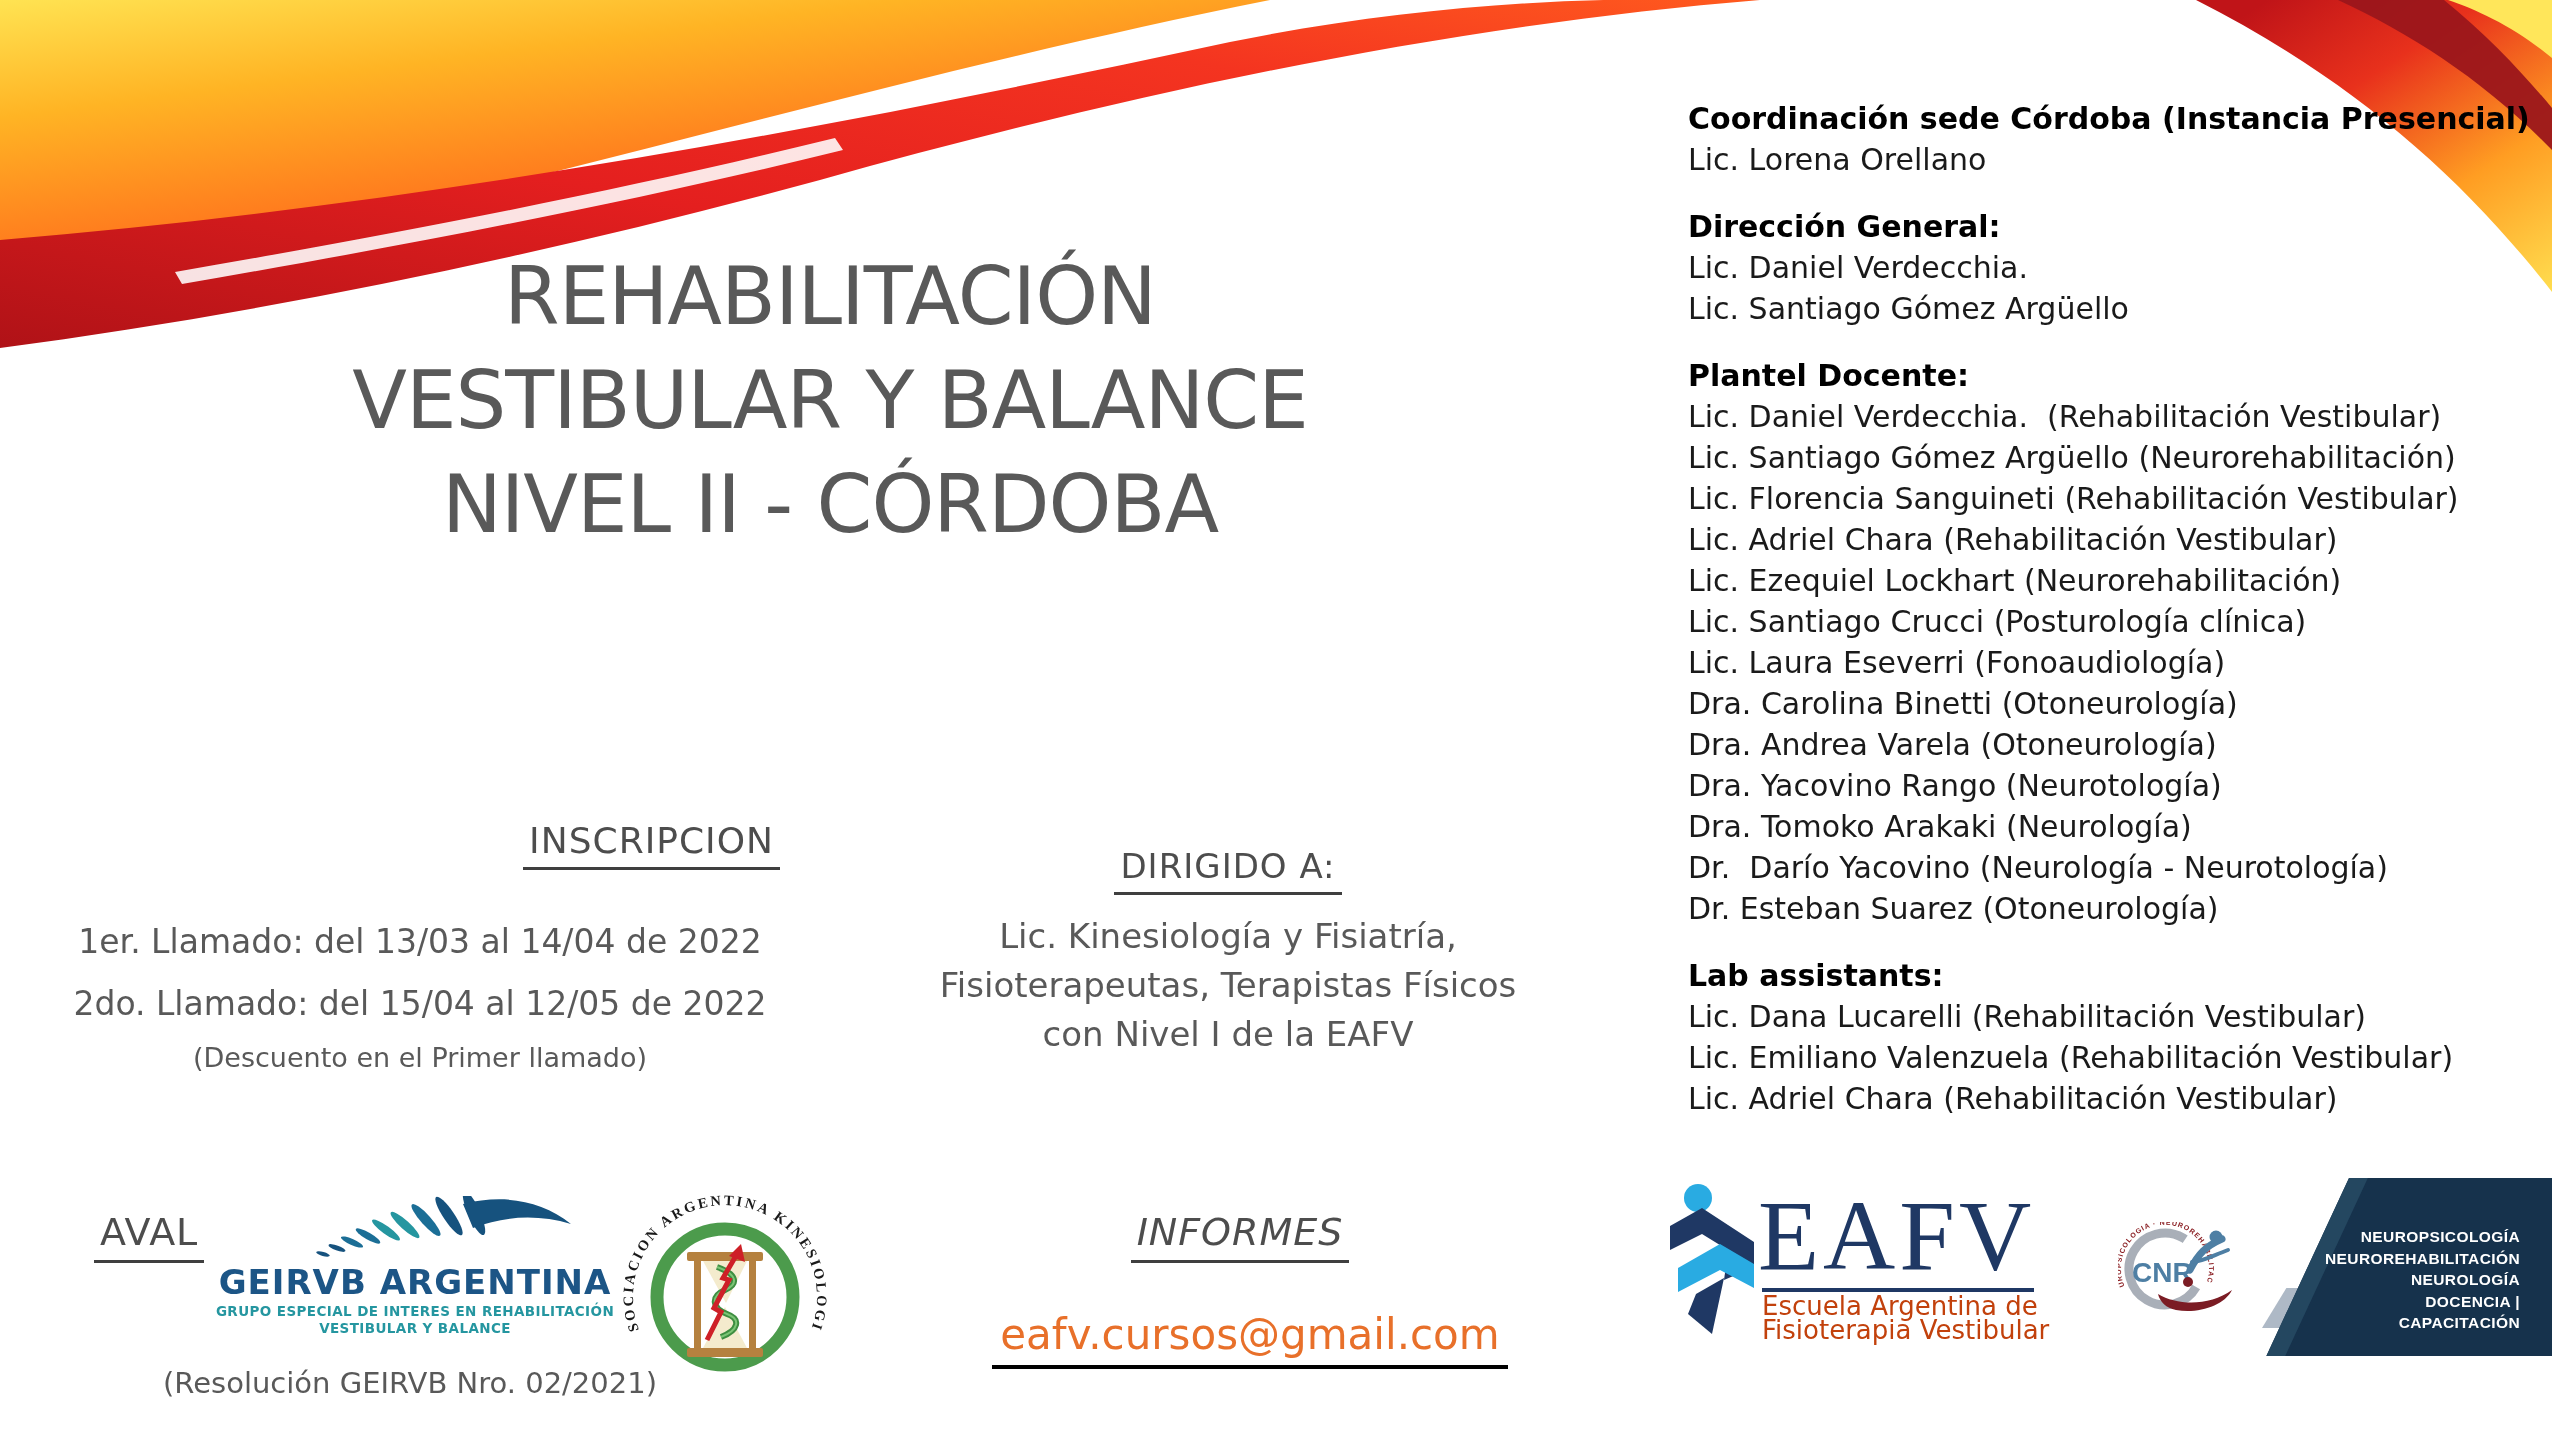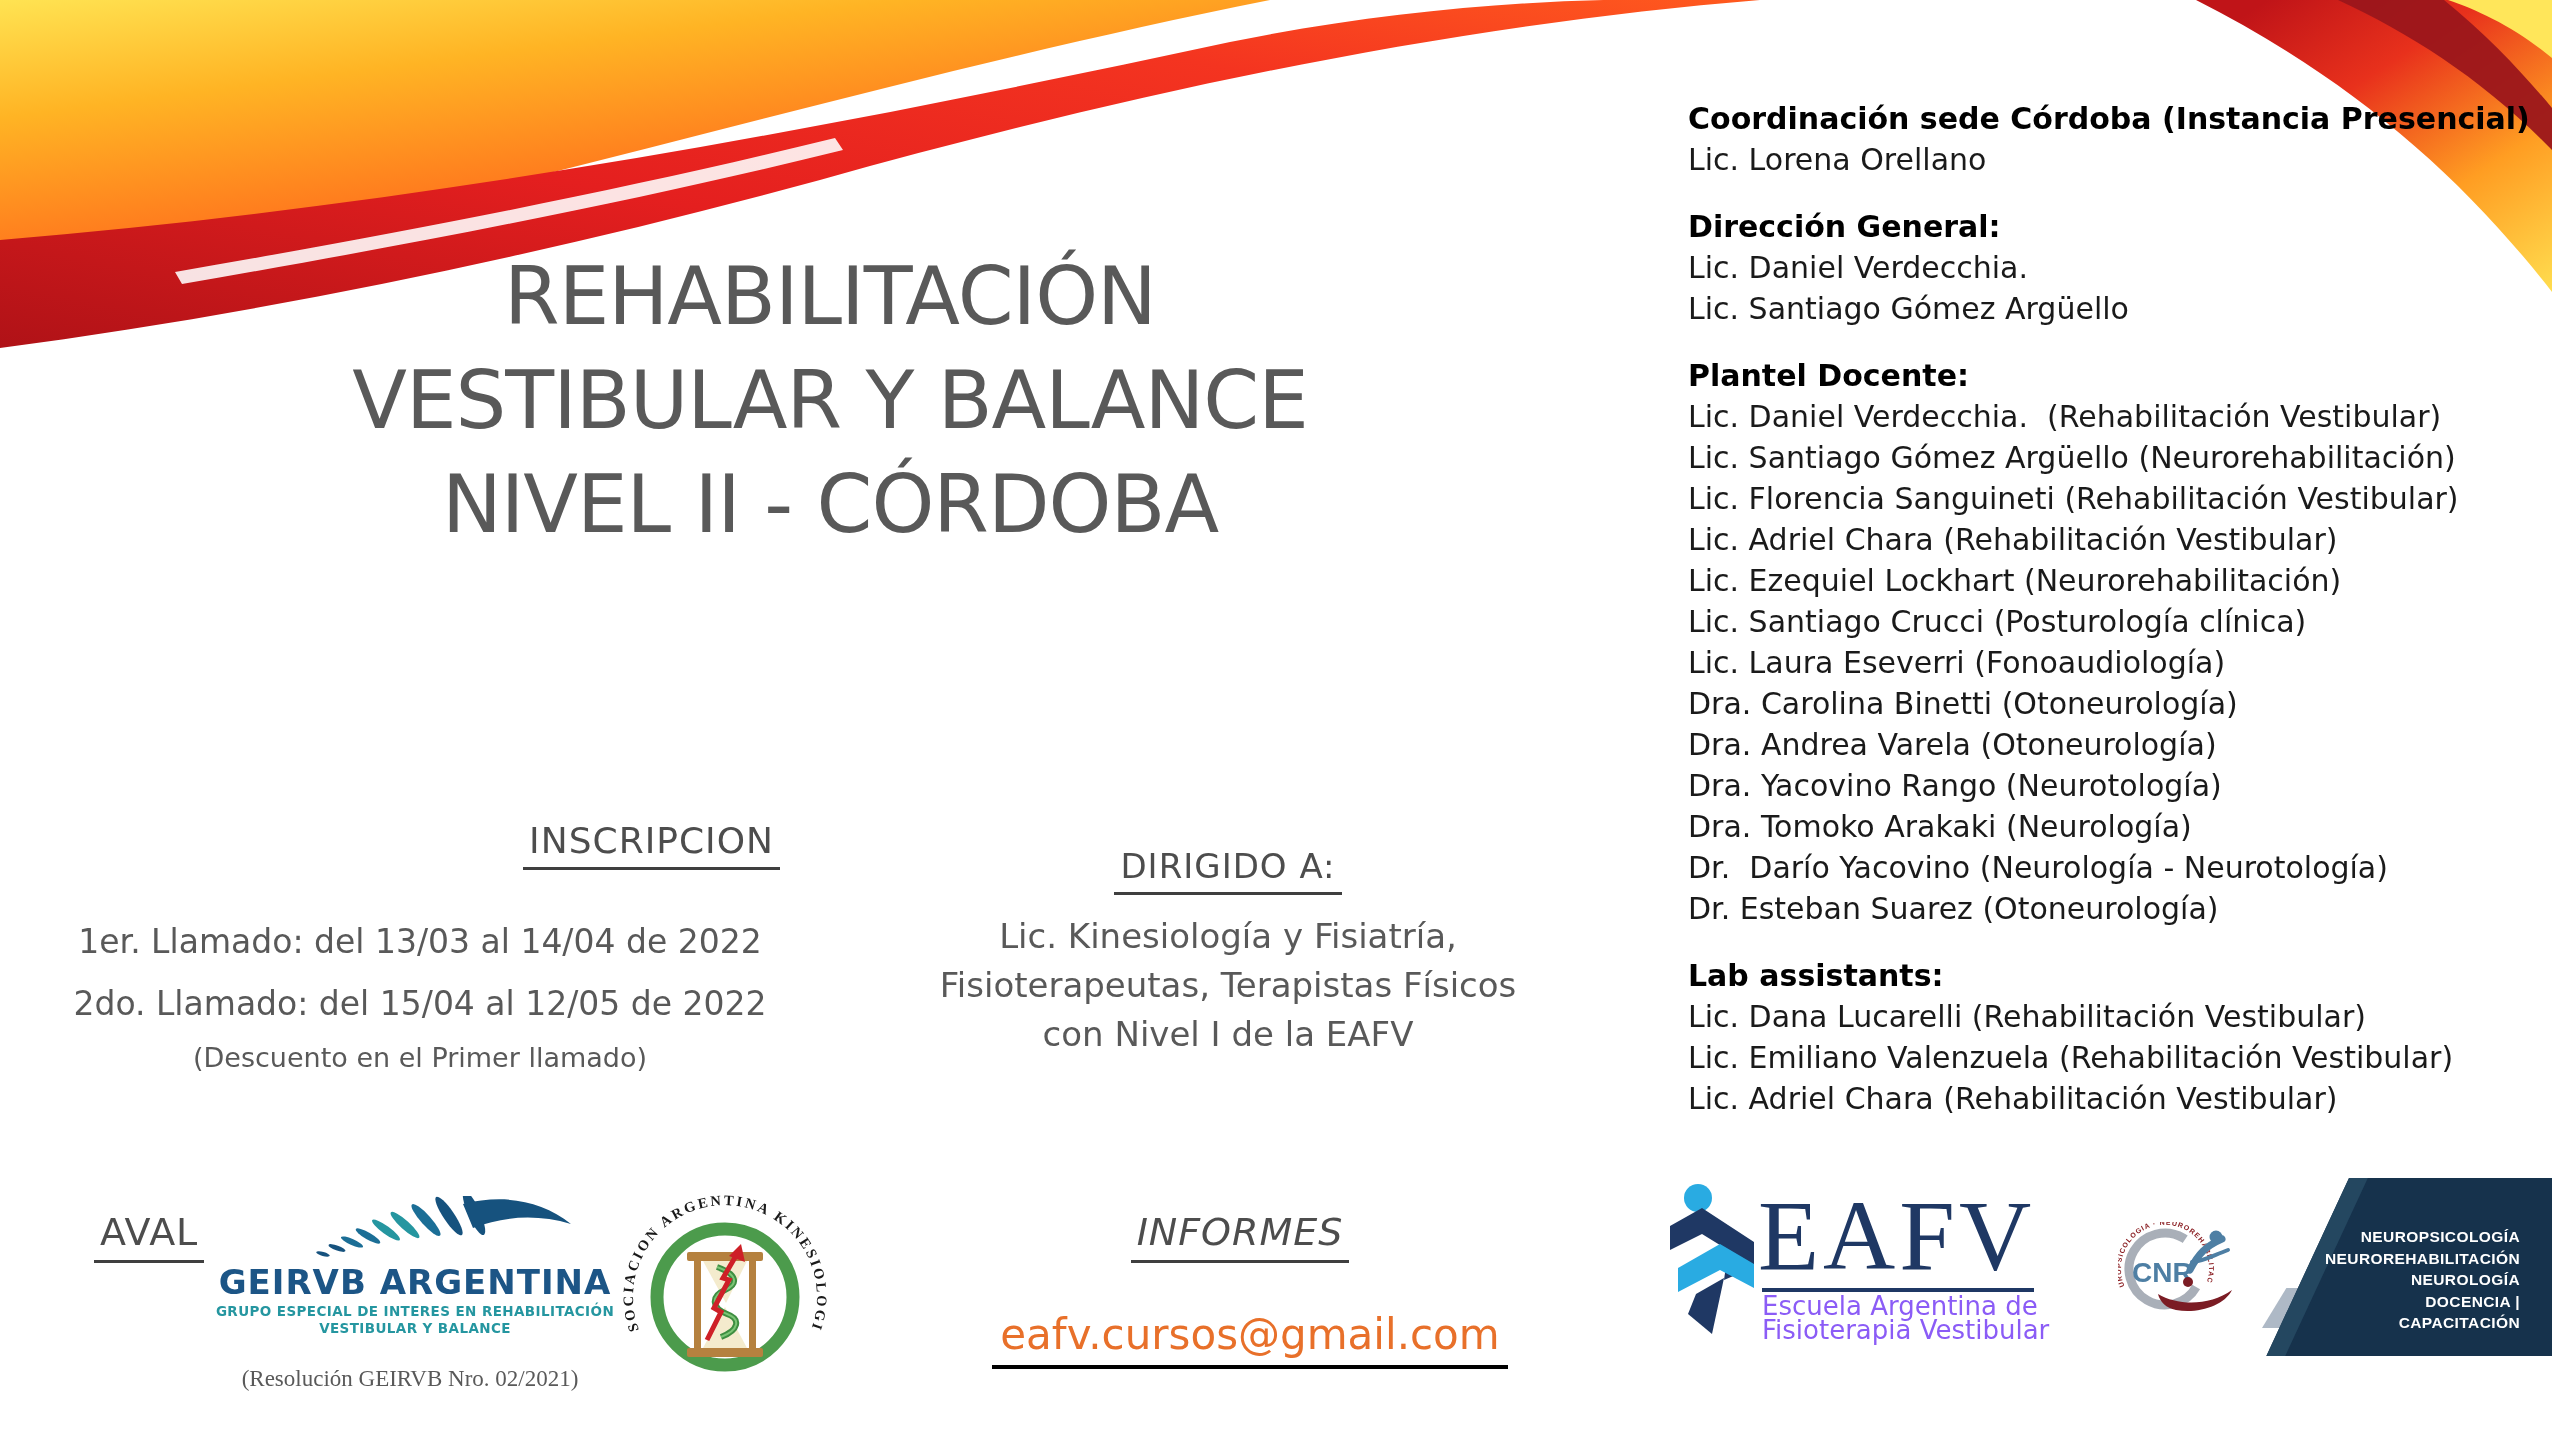--- a/index.html
+++ b/index.html
@@ -15,39 +15,39 @@
   .uhead{display:inline-block;color:#4d4d4d;border-bottom:3px solid #3f3f3f;
          padding:0 6px 6px 6px;letter-spacing:1px;}
   .ins-head{left:60px;top:820px;width:720px;text-align:right;font-size:36px;}
   .ins-item1{left:20px;top:922px;width:800px;text-align:center;font-size:33px;color:#595959;}
   .ins-item2{left:20px;top:984px;width:800px;text-align:center;font-size:33px;color:#595959;}
   .ins-note{left:20px;top:1042px;width:800px;text-align:center;font-size:27px;color:#595959;}
   .dir-head{left:948px;top:846px;width:560px;text-align:center;font-size:34px;}
   .dir-lines{left:908px;top:912px;width:640px;text-align:center;font-size:34px;
              line-height:49px;color:#595959;}
   .aval-head{left:94px;top:1210px;font-size:38px;}
-  .resolucion{left:150px;top:1366px;width:520px;text-align:center;font-size:23px;color:#595959;font-family:Liberation Serif, serif;}
+  .resolucion{left:150px;top:1366px;width:520px;text-align:center;font-size:29px;color:#595959;}
   .informes-head{left:1040px;top:1210px;width:400px;text-align:center;font-size:38px;font-style:italic;}
   .email-wrap{left:990px;top:1310px;width:520px;text-align:center;}
   .email{display:inline-block;font-size:42px;color:#E8702A;border-bottom:4px solid #000000;
          padding:0 8px 6px 8px;text-decoration:none;}
   
   .geirvb-name{left:215px;top:1262px;width:400px;text-align:center;font-size:34px;font-weight:bold;
                color:#1C5586;letter-spacing:1px;}
   .geirvb-tag{left:175px;top:1303px;width:480px;text-align:center;font-size:13.5px;font-weight:bold;
               color:#2596A0;letter-spacing:.4px;line-height:17px;}
   
   .right-col{left:1688px;top:98px;width:860px;font-size:30px;line-height:41px;color:#1a1a1a;}
   .right-col .sec{margin-bottom:26px;}
   .right-col .hd{font-weight:bold;color:#000;}
   
   .eafv-word{left:1758px;top:1186px;font-family:"Liberation Serif",serif;font-size:100px;
              color:#1F3864;letter-spacing:4px;line-height:100px;}
   .eafv-rule{left:1762px;top:1288px;width:272px;border-top:4px solid #1F3864;}
-  .eafv-sub{left:1762px;top:1294px;width:320px;font-size:26px;line-height:24px;color:#8b5cf6;}
+  .eafv-sub{left:1762px;top:1294px;width:320px;font-size:26px;line-height:24px;color:#c2410c;}
   
   .navy-accent{left:2262px;top:1288px;width:42px;height:40px;background:#AEB9C6;
                clip-path:polygon(58% 0,100% 0,42% 100%,0 100%);}
   .navy-box{left:2262px;top:1178px;width:290px;height:178px;background:#16324C;
             clip-path:polygon(30% 0,100% 0,100% 100%,1.5% 100%);}
   .navy-strip{left:2262px;top:1178px;width:290px;height:178px;background:#244760;
               clip-path:polygon(30% 0,36.5% 0,8% 100%,1.5% 100%);}
   .navy-text{left:2305px;top:1226px;width:215px;text-align:right;color:#ffffff;
              font-family:"Liberation Sans",sans-serif;font-weight:bold;font-size:15.5px;
              line-height:21.5px;letter-spacing:.4px;}

